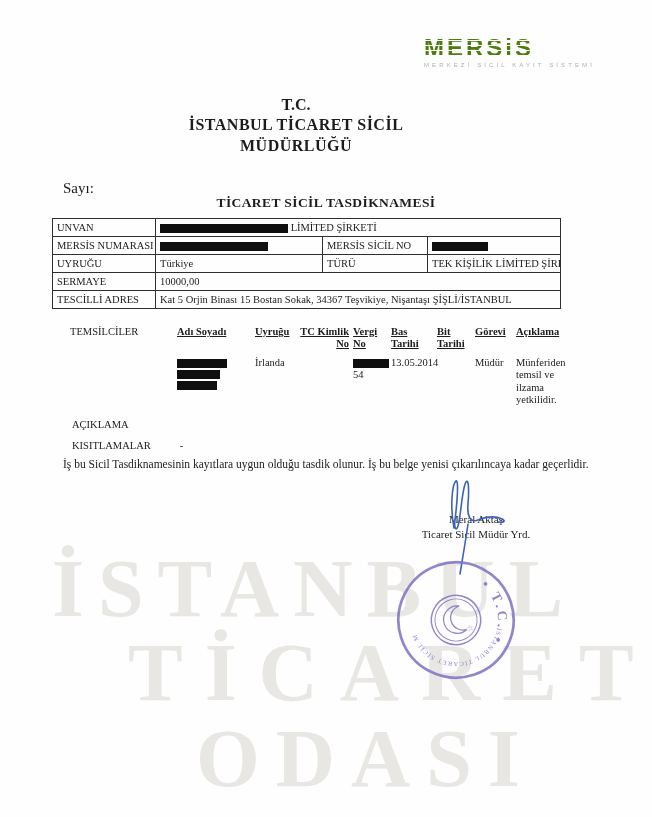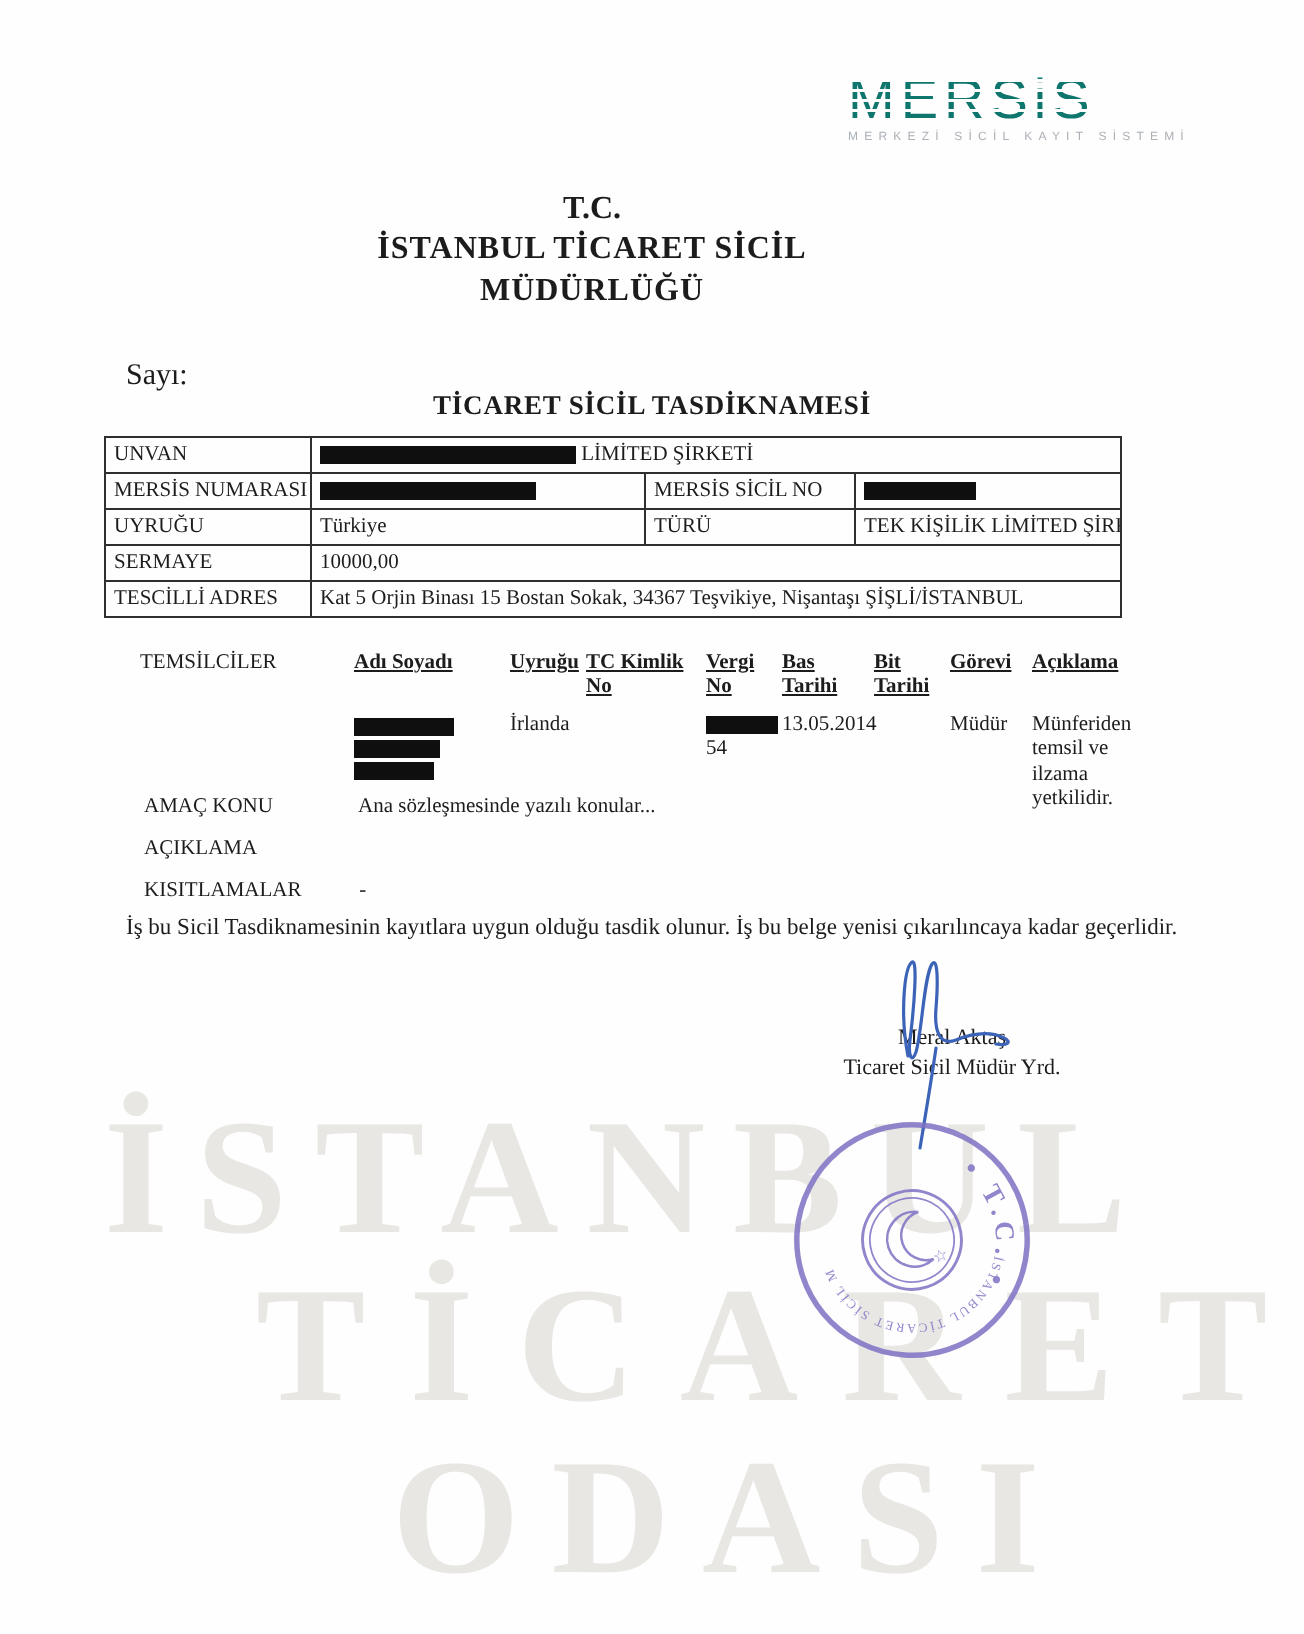--- a/index.html
+++ b/index.html
@@ -14,21 +14,21 @@
     position:absolute; font-family:"Liberation Serif", serif;
     font-weight:bold; color:#e9e7e3; line-height:1; white-space:nowrap;
   }
   .wm-1 { top:548px; left:52px;  font-size:82px; letter-spacing:14px; }
   .wm-2 { top:632px; left:128px; font-size:82px; letter-spacing:22px; }
   .wm-3 { top:718px; left:196px; font-size:82px; letter-spacing:16px; }
   
   .mersis { position:absolute; top:36px; left:424px; width:190px; z-index:1; }
   .mersis-word {
     position:relative; font-family:"Liberation Sans", sans-serif;
-    font-weight:normal; font-size:28px; letter-spacing:3px; color:#0f766e;
+    font-weight:bold; font-size:24px; letter-spacing:3px; color:#4d7c0f;
     line-height:1;
   }
   .mersis-word::after {
     content:""; position:absolute; inset:0;
     background:repeating-linear-gradient(180deg, transparent 0 3.5px, #fefefe 3.5px 5px);
   }
   .mersis-tag {
     margin-top:2px; font-family:"Liberation Sans", sans-serif;
     font-size:6px; letter-spacing:3.1px; color:#aab0b6; white-space:nowrap;
   }
@@ -49,21 +49,21 @@
   table.info td {
     border:1px solid #2f2f2f; padding:1px 4px; height:15px;
     white-space:nowrap; overflow:hidden; vertical-align:middle;
   }
   .redact { display:inline-block; height:9px; background:#0f0f0f; vertical-align:middle; }
   .redact.r-lines { display:block; margin:2px 0; }
   
   .rep { position:absolute; top:326px; left:70px; width:512px; z-index:1; font-size:10.5px; }
   .rep-grid { display:grid; grid-template-columns:107px 78px 38px 60px 38px 46px 38px 41px 62px; }
   .rep-h { font-weight:bold; text-decoration:underline; }
-  .rep-h.center { text-align:left; }
+  .rep-h.center { text-align:right; }
   .rep-cell { padding-right:4px; line-height:1.18; }
   .rep-data { margin-top:6px; }
   
   .sec { position:absolute; left:72px; z-index:1; font-size:10.5px; }
   .sec .lbl { display:inline-block; width:105px; }
   .sec-amac   { top:398px; }
   .sec-acik   { top:419px; }
   .sec-kisit  { top:440px; }
   
   .cert { position:absolute; top:458px; left:63px; width:586px; font-size:11.5px; z-index:1; }
@@ -157,24 +157,20 @@
         <span class="redact" style="width:36px"></span>
         <div>54</div>
       </div>
       <div class="rep-cell">13.05.2014</div>
       <div class="rep-cell"></div>
       <div class="rep-cell">Müdür</div>
       <div class="rep-cell" style="white-space:normal">Münferiden temsil ve ilzama yetkilidir.</div>
     </div>
   </div>
 
-  <div class="sec sec-amac">
-    <span class="lbl">AMAÇ KONU</span>
-    <span>Ana sözleşmesinde yazılı konular...</span>
-  </div>
   <div class="sec sec-acik">
     <span class="lbl">AÇIKLAMA</span>
     <span></span>
   </div>
   <div class="sec sec-kisit">
     <span class="lbl">KISITLAMALAR</span>
     <span>-</span>
   </div>
 
   <div class="cert">İş bu Sicil Tasdiknamesinin kayıtlara uygun olduğu tasdik olunur. İş bu belge yenisi çıkarılıncaya kadar  geçerlidir.</div>

